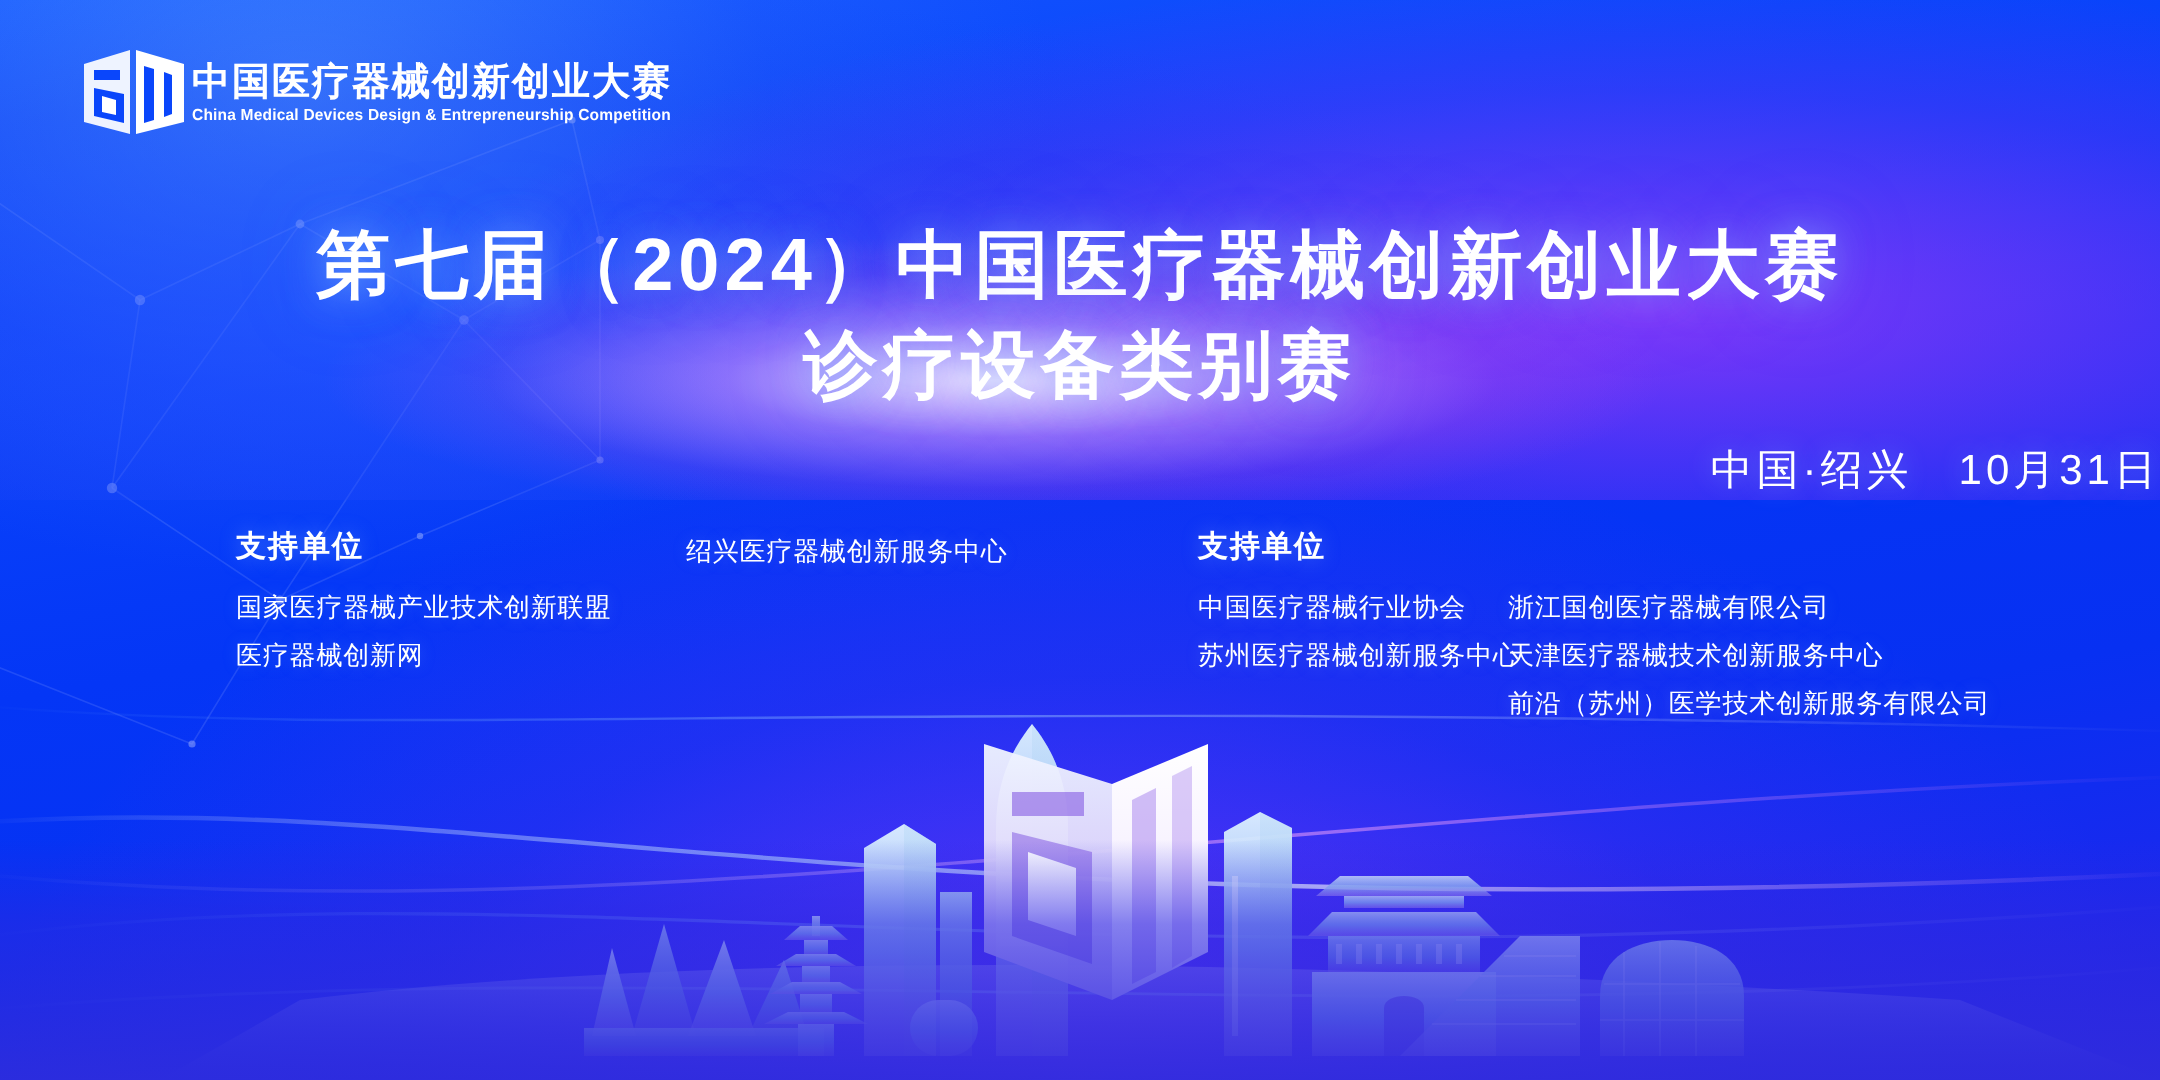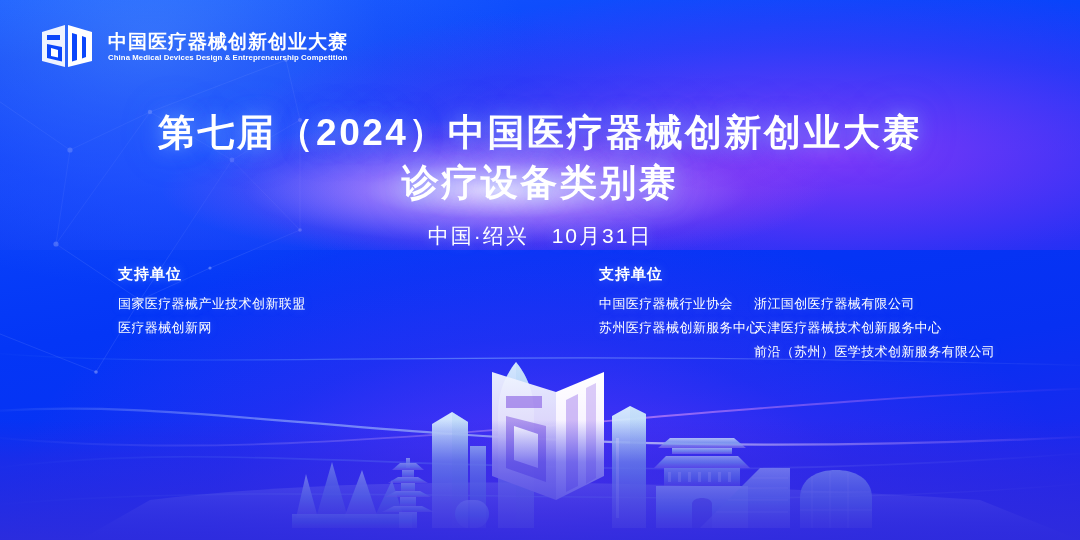--- a/index.html
+++ b/index.html
@@ -34,21 +34,21 @@
   }
 
   #bottom-base {
     position:absolute; left:0; right:0; bottom:0; height:120px;
     background:linear-gradient(180deg, rgba(40,40,230,0) 0%, rgba(42,40,225,0.55) 35%, rgba(46,44,220,0.9) 100%);
   }
 
   
   #brand {
     position:absolute; left:38px; top:20px;
-    display:flex; align-items:center; gap:12px;
+    display:flex; align-items:center; 
   }
   #brand-mark { width:58px; height:54px; display:block; flex:none; }
   #brand-text { display:flex; flex-direction:column; gap:2px; }
   #brand-cn {
     font-size:19px; font-weight:bold; color:#ffffff;
     letter-spacing:1px; line-height:1.05; white-space:nowrap;
   }
   #brand-en {
     font-size:8px; font-weight:bold; color:#ffffff;
     letter-spacing:.1px; line-height:1.05; white-space:nowrap;
@@ -65,20 +65,21 @@
     font-size:37px; line-height:50px;
     letter-spacing:2.5px;
     text-shadow:0 0 18px rgba(150,200,255,.55), 0 0 42px rgba(90,150,255,.35);
     white-space:nowrap;
   }
   #subtitle {
     margin-top:14px;
     color:#ffffff; font-size:21px; line-height:28px;
     letter-spacing:2px; white-space:nowrap;
     text-shadow:0 0 12px rgba(140,190,255,.45);
+    text-align:right;
   }
 
   
   #orgs {
     position:absolute; top:264px; left:118px;
     display:flex; align-items:flex-start;
     color:#ffffff; white-space:nowrap;
   }
   .org-col { display:flex; flex-direction:column; }
   #orgs .col-0 { width:225px; }
@@ -302,20 +303,21 @@
     <div id="subtitle">中国·绍兴　10月31日</div>
   </div>
 
   <div id="orgs">
       <div class="org-col col-0">
         <div class="org-head">支持单位</div>
         <div class="org-item">国家医疗器械产业技术创新联盟</div>
         <div class="org-item">医疗器械创新网</div>
       </div>
       <div class="org-col col-1">
+        <div class="org-item">绍兴医疗器械创新服务中心</div>
       </div>
       <div class="org-col col-2">
         <div class="org-head">支持单位</div>
         <div class="org-item">中国医疗器械行业协会</div>
         <div class="org-item">苏州医疗器械创新服务中心</div>
       </div>
       <div class="org-col col-3">
         <div class="org-head spacer">&nbsp;</div>
         <div class="org-item">浙江国创医疗器械有限公司</div>
         <div class="org-item">天津医疗器械技术创新服务中心</div>

